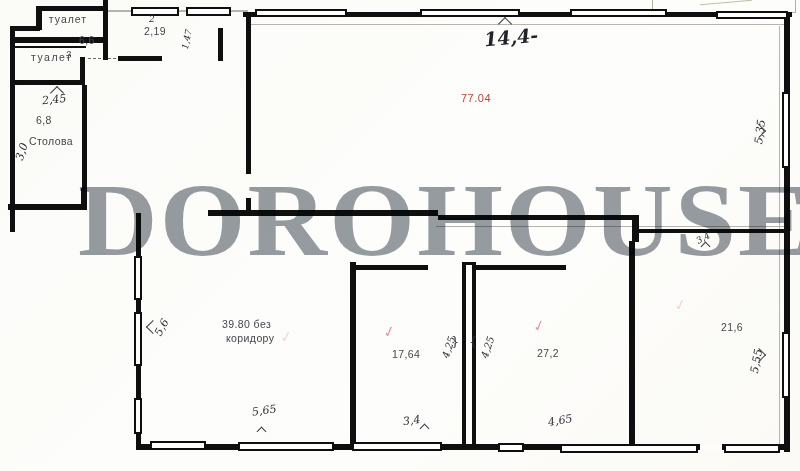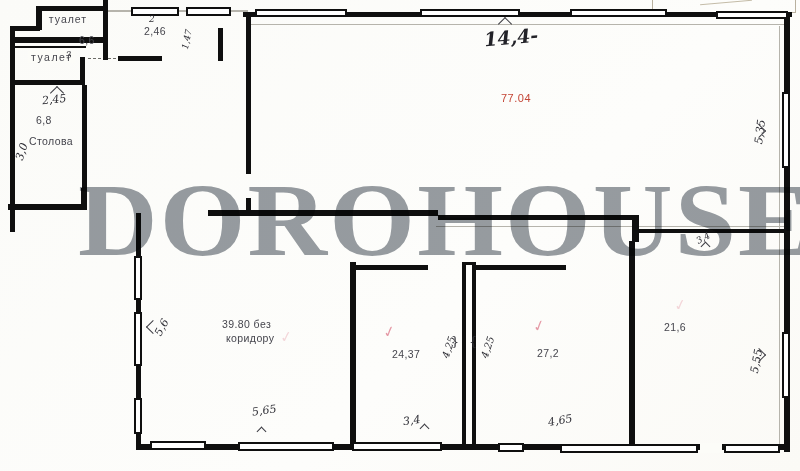--- a/index.html
+++ b/index.html
@@ -5,21 +5,21 @@
   html,body{margin:0;padding:0;background:#ffffff;}
   .page{position:relative;width:800px;height:471px;background:linear-gradient(135deg,#fbfbf8 0%,#fdfdfb 60%,#fbfaf6 100%);overflow:hidden;font-family:"Liberation Sans",sans-serif;}
   .w{position:absolute;background:#0f0f0f;z-index:20;}
   .thin{position:absolute;background:#b6b4ac;z-index:10;}
   .dash{position:absolute;border-top:1px dashed #6b6b66;z-index:10;}
   .win{position:absolute;background:#ffffff;border:2px solid #0f0f0f;box-sizing:border-box;z-index:25;}
   .gap{position:absolute;background:#fcfcf8;z-index:26;}
   .lbl{position:absolute;font-size:10.5px;color:#45454d;white-space:nowrap;z-index:40;letter-spacing:.4px;}
   .hand{position:absolute;font-family:"DejaVu Serif",serif;font-style:italic;font-size:11px;color:#2e2e35;white-space:nowrap;z-index:40;}
   .big{font-size:19px;font-weight:bold;color:#222228;}
-  .red{color:#c44536;font-size:11px;letter-spacing:.5px;margin-left:40px;}
+  .red{color:#c44536;font-size:11px;letter-spacing:.5px;}
   .vert{transform-origin:left top;}
   .tick{position:absolute;width:9px;height:9px;border-left:1.6px solid #3a3a40;border-top:1.6px solid #3a3a40;transform:rotate(45deg);z-index:40;}
   .check{position:absolute;color:#e59aa6;font-size:15px;font-family:"DejaVu Sans",sans-serif;z-index:40;}
   .faint{opacity:.38;}
   .wm{position:absolute;left:78px;top:168px;font-family:"Liberation Serif",serif;font-weight:bold;font-size:104px;line-height:1;color:#979ca2;letter-spacing:2px;transform:scaleX(1.06);transform-origin:left top;z-index:50;mix-blend-mode:multiply;white-space:nowrap;}
   .stamp{position:absolute;left:652px;top:-13px;width:142px;height:24px;border:1px solid #b9b19f;z-index:12;}
   .stampline{position:absolute;left:700px;top:2px;width:52px;border-top:1px solid #c4bca8;transform:rotate(-5deg);z-index:12;}
   .bg-label{background:#fcfcf8;padding:0 3px;}
 </style>
 </head>
@@ -91,26 +91,26 @@
 
   <span class="lbl" style="left:38px;top:13px;width:60px;text-align:center;letter-spacing:1px">туалет</span>
   <span class="lbl" style="left:79px;top:34px;z-index:41">6,6</span>
   <span class="lbl bg-label" style="left:28px;top:51px;letter-spacing:1.5px">туалет</span>
   <span class="hand" style="left:66px;top:50px;font-size:9px;transform:rotate(-12deg)">3</span>
   <span class="lbl" style="left:36px;top:114px">6,8</span>
   <span class="lbl" style="left:29px;top:135px">Столова</span>
   <span class="lbl red" style="left:461px;top:92px">77.04</span>
   <span class="lbl" style="left:222px;top:318px">39.80 без</span>
   <span class="lbl" style="left:226px;top:332px">коридору</span>
-  <span class="lbl" style="left:392px;top:348px">24,37</span>
+  <span class="lbl" style="left:392px;top:348px">17,64</span>
   <span class="lbl" style="left:537px;top:347px">27,2</span>
-  <span class="lbl" style="left:664px;top:321px">21,6</span>
+  <span class="lbl" style="left:721px;top:321px">21,6</span>
 
   <span class="hand" style="left:149px;top:14px;font-size:9px">2</span>
-  <span class="lbl" style="left:144px;top:25px">2,46</span>
+  <span class="lbl" style="left:144px;top:25px">2,19</span>
   <span class="hand vert" style="left:180px;top:48px;font-size:9px;transform:rotate(-78deg)">1,47</span>
   <span class="hand" style="left:42px;top:93px;transform:rotate(-6deg)">2,45</span>
   <span class="hand vert" style="left:13px;top:158px;transform:rotate(-72deg)">3,0</span>
   <span class="hand big" style="left:484px;top:26px;transform:rotate(-5deg)">14,4-</span>
   <span class="hand vert" style="left:752px;top:143px;transform:rotate(-82deg)">5,35</span>
   <span class="hand" style="left:696px;top:233px;font-size:9px;transform:rotate(-28deg)">3,4</span>
   <span class="hand vert" style="left:152px;top:332px;transform:rotate(-62deg)">5,6</span>
   <span class="hand" style="left:252px;top:404px;transform:rotate(-8deg)">5,65</span>
   <span class="hand vert" style="left:440px;top:356px;font-size:10px;transform:rotate(-72deg)">4,25</span>
   <span class="hand" style="left:451px;top:334px;font-size:13px;font-style:normal">}</span>

